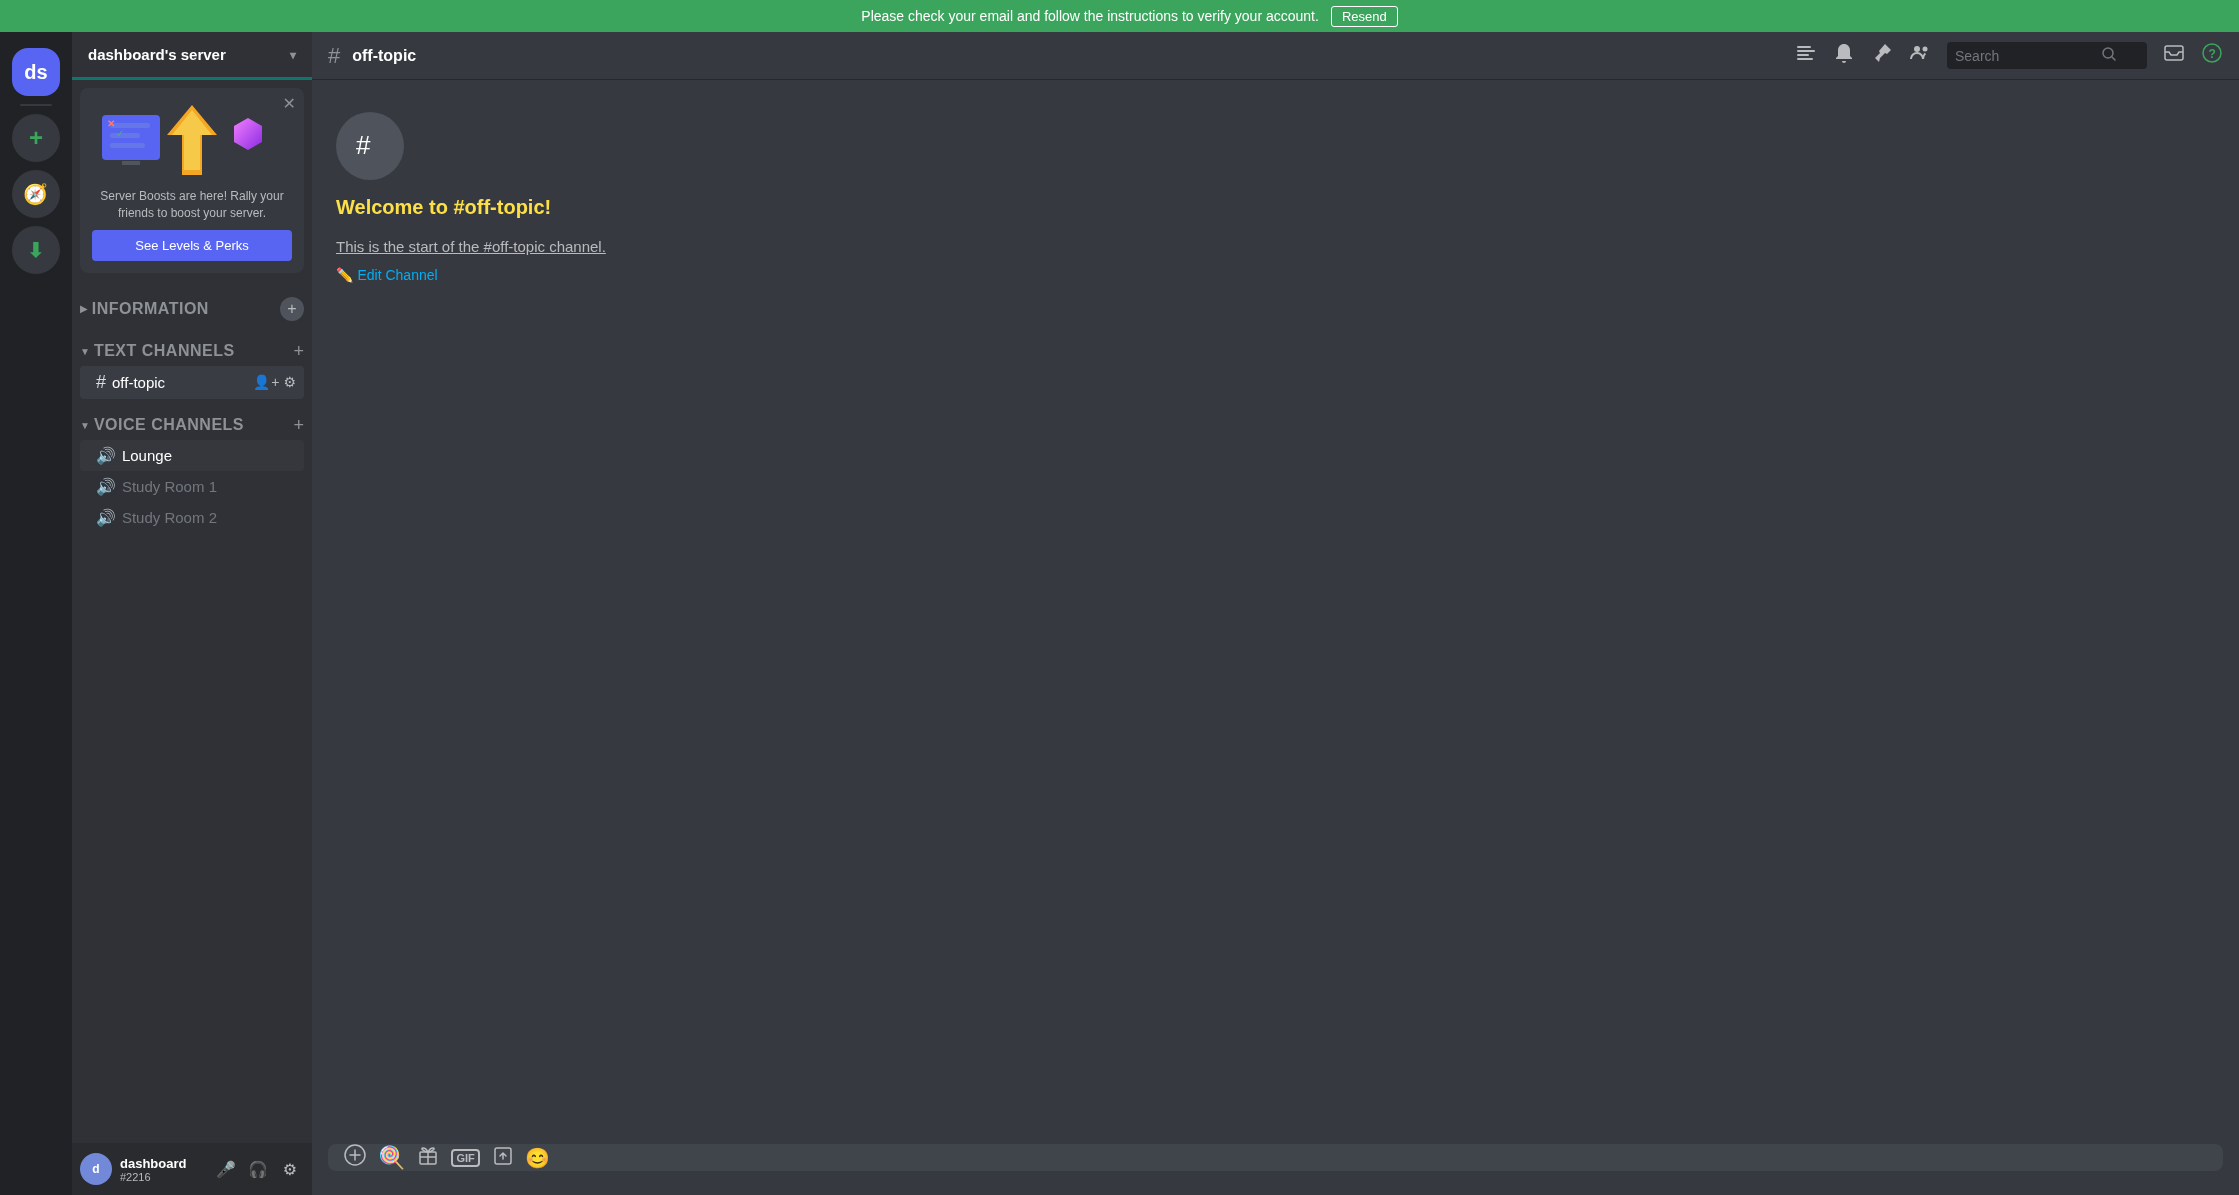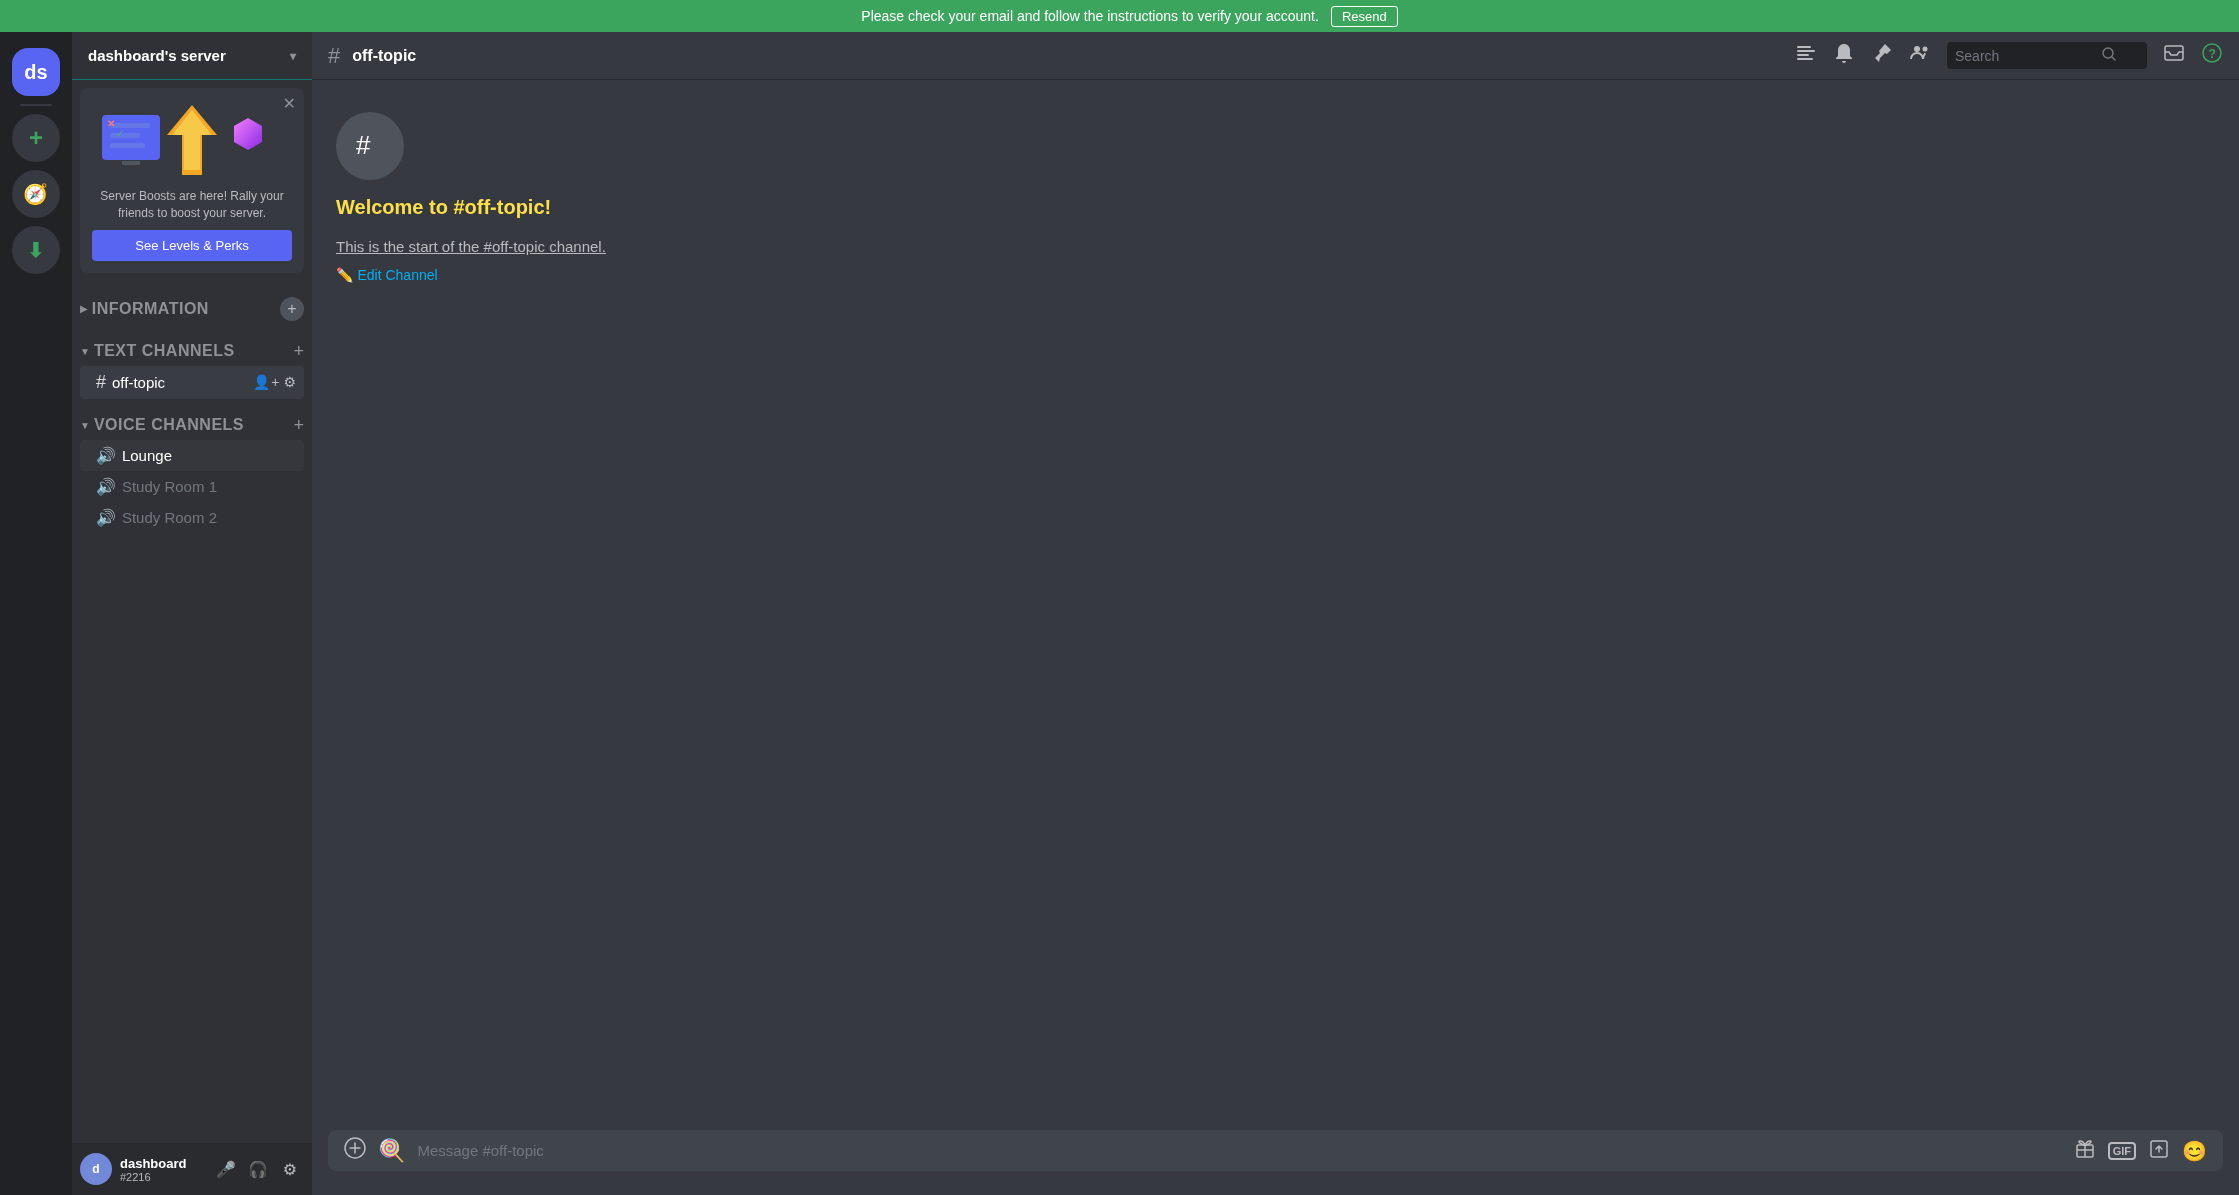--- a/index.html
+++ b/index.html
@@ -37,21 +37,21 @@
     .server-icon.download { background: #36393f; color: #3ba55d; font-size: 20px; }
     .server-divider { width: 32px; height: 2px; background: #36393f; border-radius: 1px; }
 
     
     .channel-sidebar {
       width: 240px; background: #2f3136; display: flex; flex-direction: column;
       flex-shrink: 0;
     }
     .server-header {
       height: 48px; padding: 0 16px; display: flex; align-items: center;
-      justify-content: space-between; border-bottom: 1px solid #0f766e;
+      justify-content: space-between; border-bottom: 3px solid #0f766e;
       font-weight: 600; font-size: 15px; color: #fff; cursor: pointer;
       background: #2f3136;
     }
     .server-header .chevron { color: #8e9297; font-size: 12px; }
 
     
     .boost-banner {
       margin: 8px; background: #36393f; border-radius: 8px; padding: 12px;
       position: relative; text-align: center;
     }
@@ -416,21 +416,20 @@
       <div class="message-input-area">
         <div class="message-input-box">
           <span class="input-icon">
             <svg width="22" height="22" viewBox="0 0 22 22" fill="none">
                 <circle cx="11" cy="11" r="10" stroke="#b9bbbe" stroke-width="1.5"></circle>
                 <path d="M11 6v10M6 11h10" stroke="#b9bbbe" stroke-width="1.5" stroke-linecap="round"></path>
               </svg>
           </span>
 
           <span style="font-size:22px;">🍭</span>
-          <input type="text" placeholder="Message #off-topic" style="">
           <div class="input-right-icons">
             <span class="gift-icon" title="Gift">
               <svg width="22" height="22" viewBox="0 0 22 22" fill="none">
                   <rect x="3" y="8" width="16" height="12" rx="1" stroke="#b9bbbe" stroke-width="1.5"></rect>
                   <path d="M11 8v12M3 13h16" stroke="#b9bbbe" stroke-width="1.5"></path>
                   <path d="M11 8s-2-4-5-4 1 4 5 4M11 8s2-4 5-4-1 4-5 4" stroke="#b9bbbe" stroke-width="1.5"></path>
                 </svg>
             </span>
             <span class="gif-badge">GIF</span>
             <span title="Upload">

